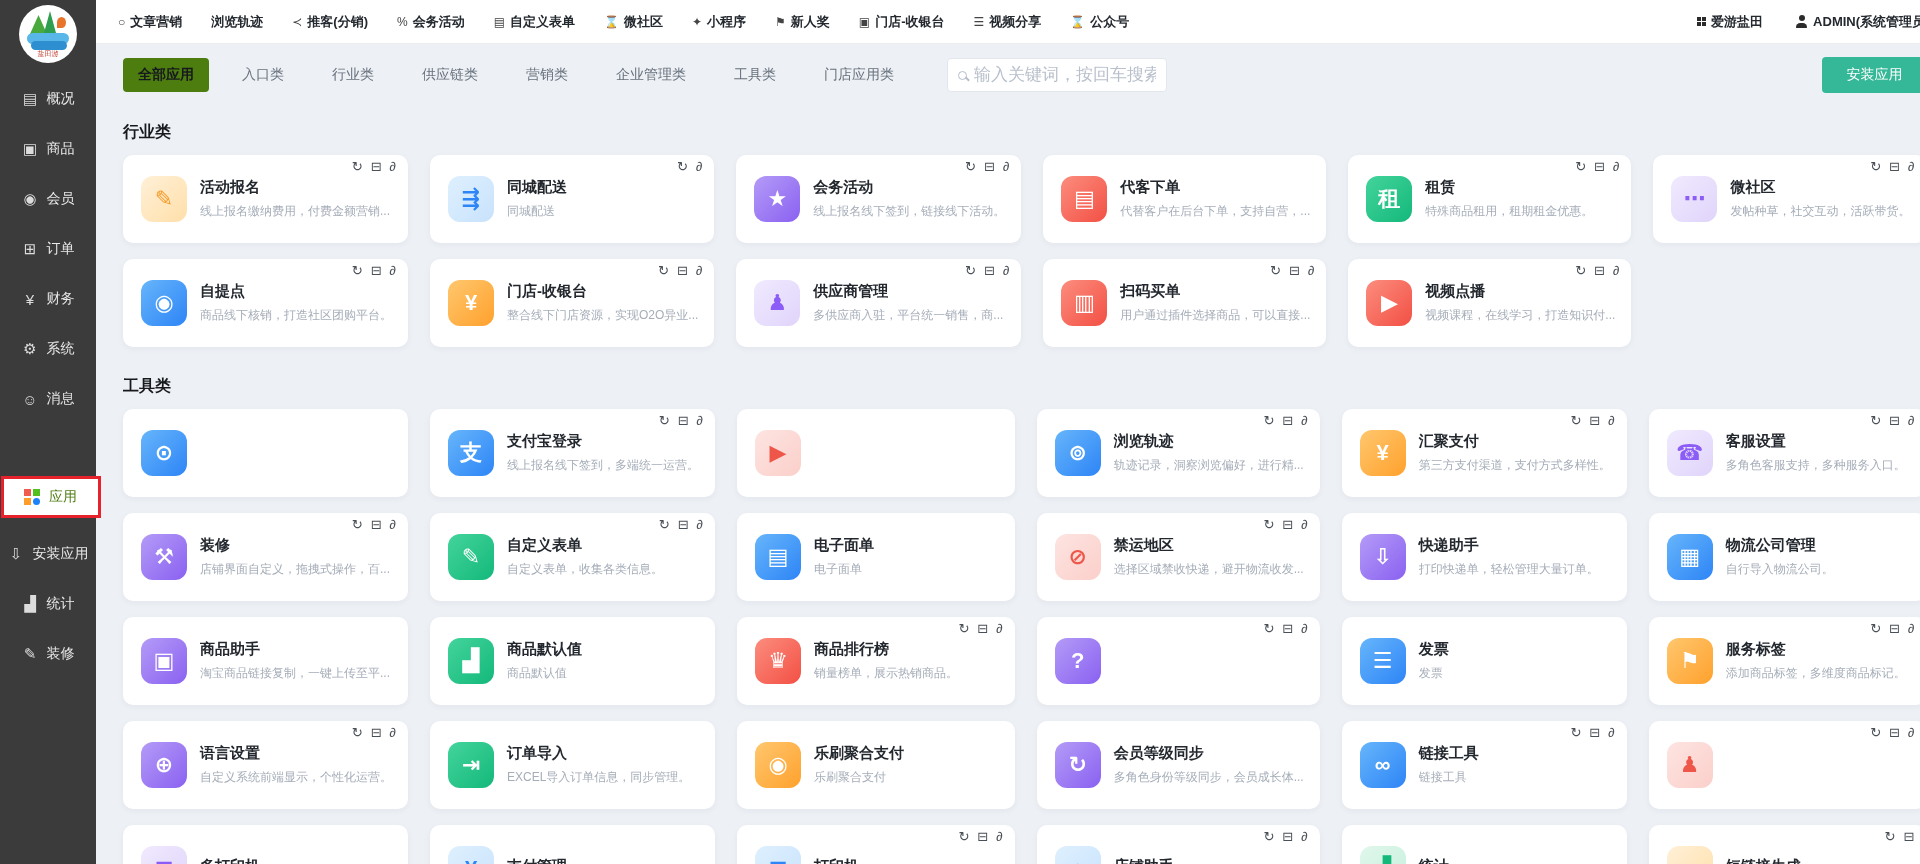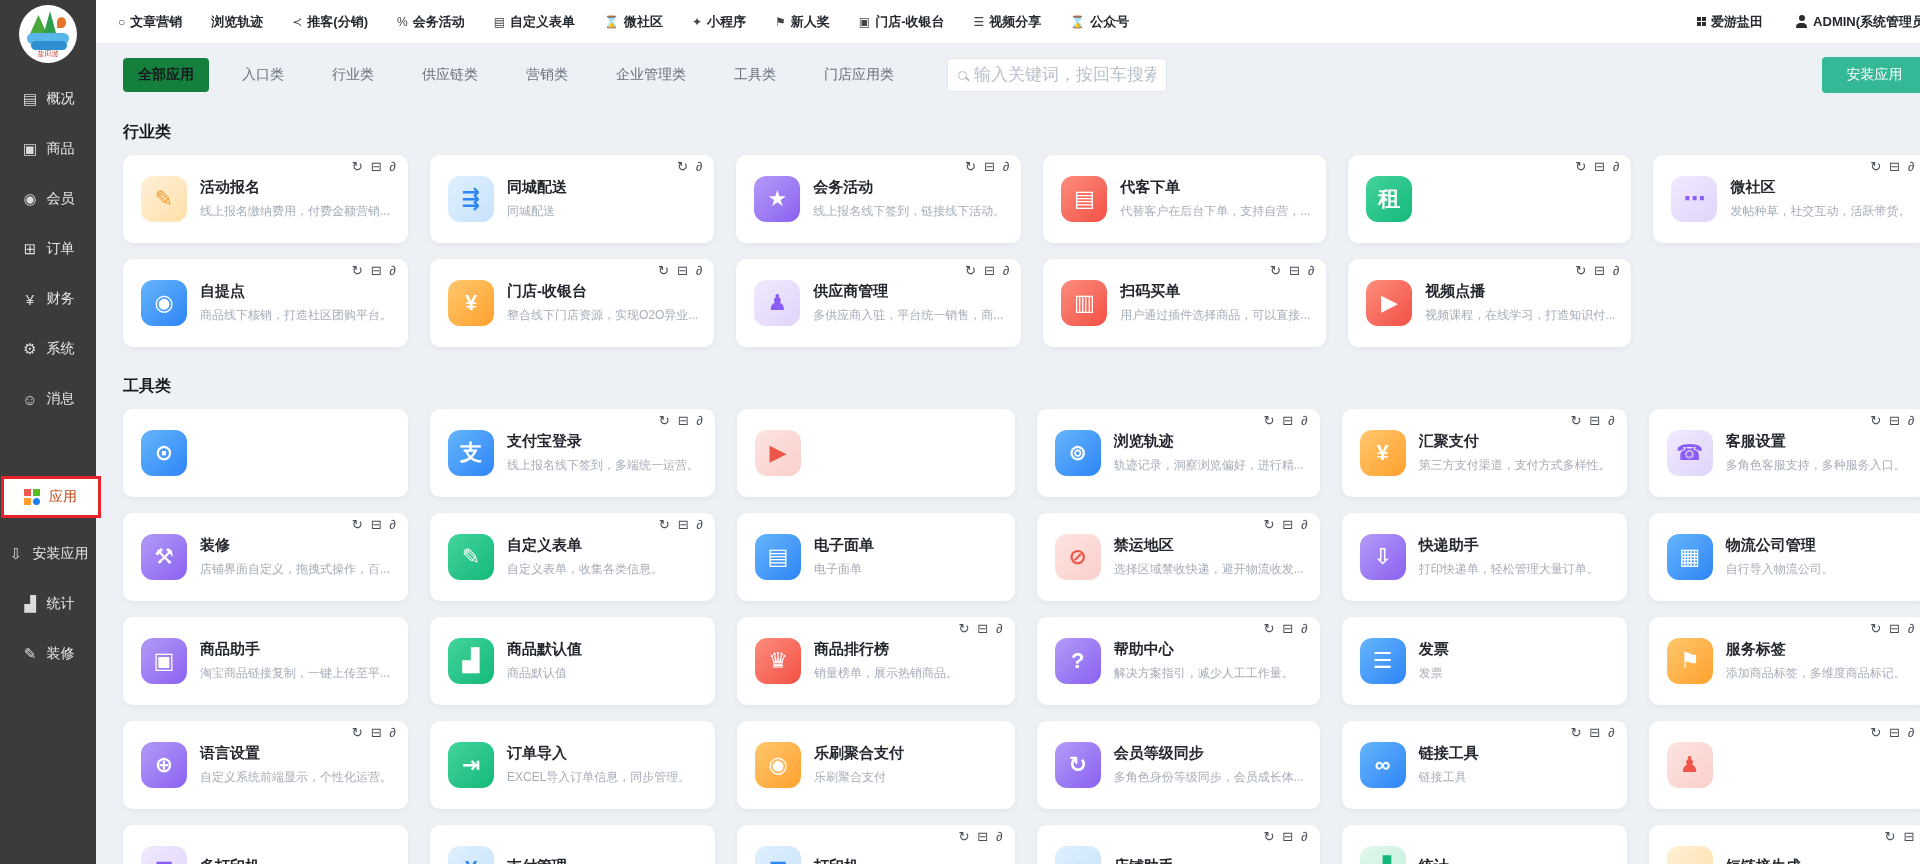--- a/index.html
+++ b/index.html
@@ -17,21 +17,21 @@
   .logo .m2 { position:absolute; left:25px; top:6px; width:12px; height:22px; background:#2f9e4f;
     clip-path:polygon(50% 0,100% 100%,0 100%); }
   .logo .m3 { position:absolute; right:11px; top:12px; width:9px; height:11px; background:#e8732a; border-radius:50% 50% 50% 0; }
   .logo .w1 { position:absolute; left:8px; top:28px; width:42px; height:11px; background:#58b7e8; border-radius:6px; }
   .logo .w2 { position:absolute; left:12px; top:36px; width:36px; height:9px; background:#2e8fd0; border-radius:5px; }
   .logo .txt { position:absolute; bottom:4px; width:100%; text-align:center; font-size:7px; color:#c0392b; }
   .side-item { display:flex; align-items:center; gap:8px; color:#e9e9e9; font-size:14px;
     height:28px; margin-top:22px; cursor:pointer; }
   .side-item .sico { font-size:15px; width:17px; text-align:center; color:#dcdcdc; }
   .side-item.gap-top { margin-top:63px; }
-  .side-item.active { background:#fff; color:#c2410c; width:100px; height:42px; justify-content:center;
+  .side-item.active { background:#fff; color:#4d7c0f; width:100px; height:42px; justify-content:center;
     border:3px solid #e8222d; margin-right:-5px; }
   .apps-ico { display:inline-grid; grid-template-columns:7px 7px; grid-auto-rows:7px; gap:2px; }
   .apps-ico span:nth-child(1){background:#f05b4f;}
   .apps-ico span:nth-child(2){background:#53c01f;}
   .apps-ico span:nth-child(3){background:#ff9d2a;}
   .apps-ico span:nth-child(4){background:#1e82f7;border-radius:50%;}
 
   
   .main { flex:1; display:flex; flex-direction:column; height:864px; }
   .topbar { height:44px; background:#fff; border-bottom:1px solid #ececec;
@@ -46,21 +46,21 @@
   .user-ico::before { content:""; position:absolute; left:3.5px; top:0; width:6px; height:6px;
     border-radius:50%; background:#2b2b2b; }
   .user-ico::after { content:""; position:absolute; left:1px; bottom:0; width:11px; height:5px;
     border-radius:5px 5px 1px 1px; background:#2b2b2b; }
 
   .content { flex:1; background:#edf0f5; padding:0 25px 0 27px; overflow:hidden; }
 
   
   .toolbar { margin-top:13px; display:flex; align-items:center; }
   .tab { font-size:14px; color:#67707c; padding:8px 15px; cursor:pointer; white-space:nowrap; margin-right:18px; }
-  .tab.active { background:#15803d; border-radius:4px; color:#16191d; font-weight:700; }
+  .tab.active { background:#4d7c0f; border-radius:4px; color:#16191d; font-weight:700; }
   .searchbox { margin-left:20px; width:220px; height:34px; background:#fff; border:1px solid #e3e7ed;
     border-radius:4px; display:flex; align-items:center; padding:0 10px; gap:7px; }
   .mag { width:9px; height:9px; border:1.5px solid #b6bdc9; border-radius:50%; position:relative;
     display:inline-block; flex:0 0 auto; }
   .mag::after { content:""; position:absolute; width:5px; height:1.5px; background:#b6bdc9;
     transform:rotate(45deg); right:-4px; bottom:-1px; }
   .searchbox input { border:none; outline:none; font-size:17px; color:#333; width:100%;
     font-family:inherit; background:transparent; }
   .searchbox input::placeholder { color:#b9c0cc; }
   .install-btn { margin-left:auto; background:#35b897; color:#fff; font-size:14px; border:none;
@@ -318,20 +318,24 @@
 
   <div class="card">
     <div class="actions">
                 <span class="act">↻</span>
                 <span class="act">⊟</span>
                 <span class="act">∂</span>
               </div>
     <div class="cicon" style="background: linear-gradient(135deg, rgb(67, 212, 156), rgb(20, 184, 122)); color: rgb(255, 255, 255);">
                 <span class="glyph">租</span>
               </div>
+    <div class="ctext">
+      <div class="ctitle">租赁</div>
+      <div class="cdesc">特殊商品租用，租期租金优惠。</div>
+    </div>
   </div>
 
   <div class="card">
     <div class="actions">
                 <span class="act">↻</span>
                 <span class="act">⊟</span>
                 <span class="act">∂</span>
               </div>
     <div class="cicon" style="background: linear-gradient(135deg, rgb(240, 234, 254), rgb(224, 212, 251)); color: rgb(139, 92, 246);">
                 <span class="glyph">⋯</span>
@@ -613,24 +617,20 @@
 
   <div class="card">
     <div class="actions">
                 <span class="act">↻</span>
                 <span class="act">⊟</span>
                 <span class="act">∂</span>
               </div>
     <div class="cicon" style="background: linear-gradient(135deg, rgb(180, 155, 247), rgb(138, 97, 241)); color: rgb(255, 255, 255);">
                 <span class="glyph">?</span>
               </div>
-    <div class="ctext">
-      <div class="ctitle">帮助中心</div>
-      <div class="cdesc">解决方案指引，减少人工工作量。</div>
-    </div>
   </div>
 
   <div class="card">
     <div class="actions"></div>
     <div class="cicon" style="background: linear-gradient(135deg, rgb(102, 181, 251), rgb(46, 133, 246)); color: rgb(255, 255, 255);">
                 <span class="glyph">☰</span>
               </div>
     <div class="ctext">
       <div class="ctitle">发票</div>
       <div class="cdesc">发票</div>

